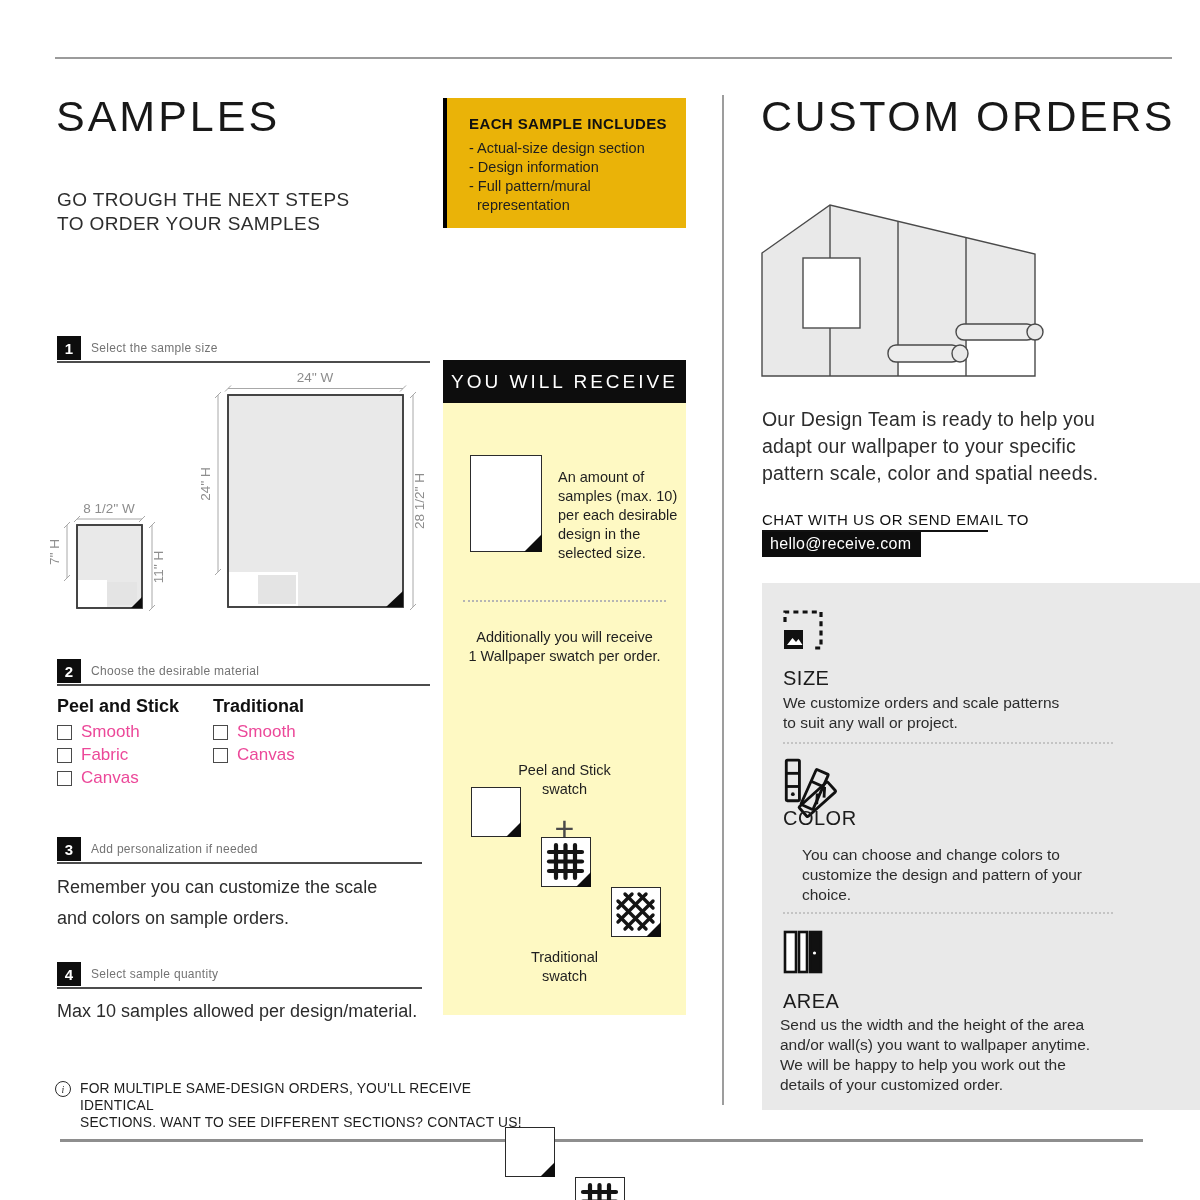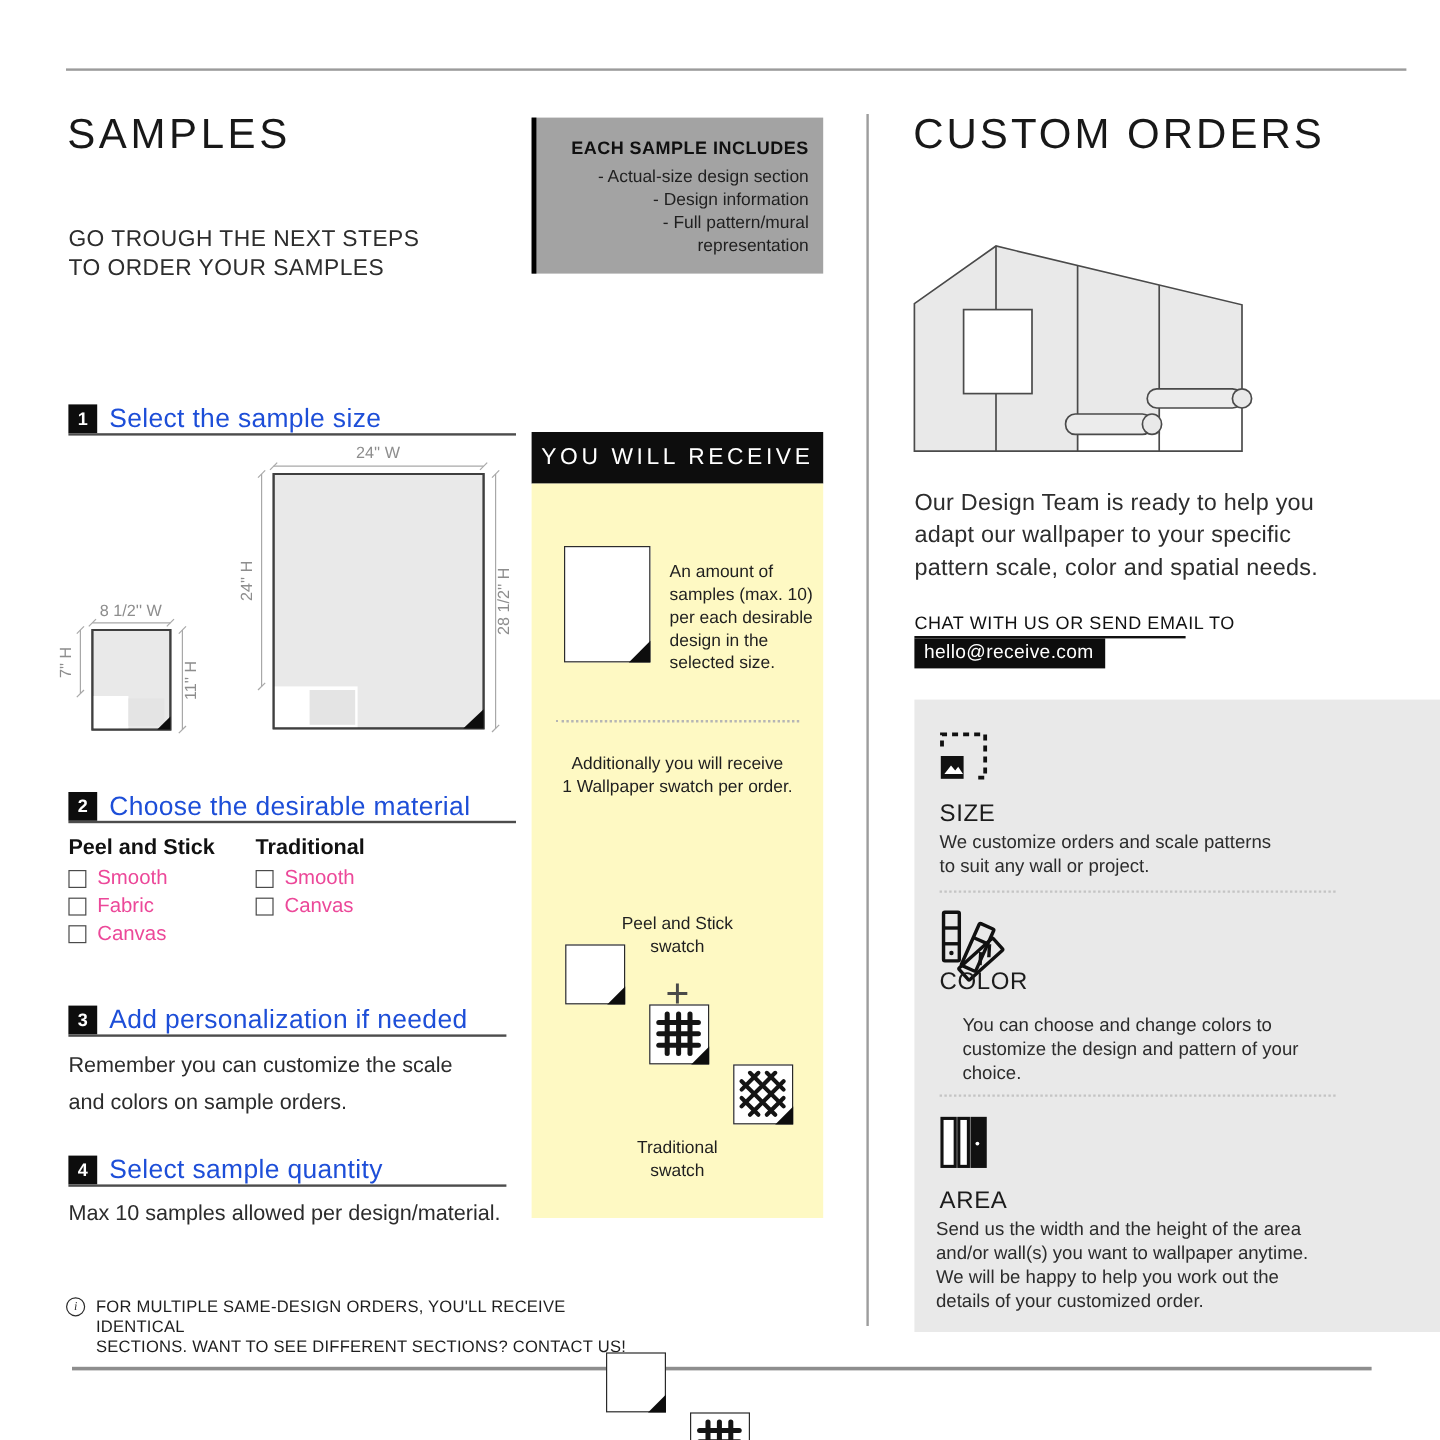--- a/index.html
+++ b/index.html
@@ -1,32 +1,32 @@
 <!DOCTYPE html>
 <html><head>
 <meta charset="utf-8">
 <style>
   html,body{margin:0;padding:0;background:#fff;}
   #page{position:relative;width:1200px;height:1200px;background:#fff;overflow:hidden;
         font-family:"Liberation Sans",sans-serif;color:#222;}
   .abs{position:absolute;}
   .pre{white-space:pre-line;}
   .rule{background:#9b9b9b;}
-  .big-title{font-size:35px;font-weight:400;letter-spacing:3px;color:#181818;}
+  .big-title{font-size:43px;font-weight:400;letter-spacing:3px;color:#181818;}
   .intro{font-size:19px;line-height:24px;letter-spacing:.4px;color:#2d2d2d;}
   
-  .includes{background:#a3a3a3;border-left:4px solid #000;padding:17px 12px 16px 22px;box-sizing:border-box;text-align:right;}
+  .includes{background:#eab308;border-left:4px solid #000;padding:17px 12px 16px 22px;box-sizing:border-box;}
   .includes .t{font-size:15px;font-weight:700;letter-spacing:.4px;color:#101010;margin-bottom:7px;}
   .inc-item{font-size:14.5px;line-height:19px;color:#1f1f1f;padding-left:8px;text-indent:-8px;white-space:pre-line;}
   .inc-item::before{content:"- ";}
   
   .step-head{display:flex;align-items:center;gap:10px;}
   .step-num{width:24px;height:24px;background:#0d0d0d;color:#fff;font-size:15px;font-weight:600;
             display:flex;align-items:center;justify-content:center;flex:0 0 24px;}
-  .step-label{font-size:22px;letter-spacing:.3px;color:#1d4ed8;}
+  .step-label{font-size:12px;letter-spacing:.3px;color:#737373;}
   .step-rule{height:2px;background:#4c4c4c;}
   .mat-title{font-size:18px;font-weight:700;color:#111;}
   .chk-row{display:flex;align-items:center;gap:9px;}
   .chk{width:13px;height:13px;border:1.5px solid #4a4a4a;background:#fff;flex:0 0 13px;}
   .chk-label{font-size:17px;color:#ec4899;}
   .body-text{font-size:18px;line-height:31px;color:#2c2c2c;}
   .footnote{display:flex;gap:9px;align-items:flex-start;}
   .info-circ{width:14px;height:14px;border:1.4px solid #2a2a2a;border-radius:50%;font-size:10px;
              display:flex;align-items:center;justify-content:center;color:#2a2a2a;margin-top:1px;
              font-family:"Liberation Serif",serif;font-style:italic;flex:0 0 14px;}

